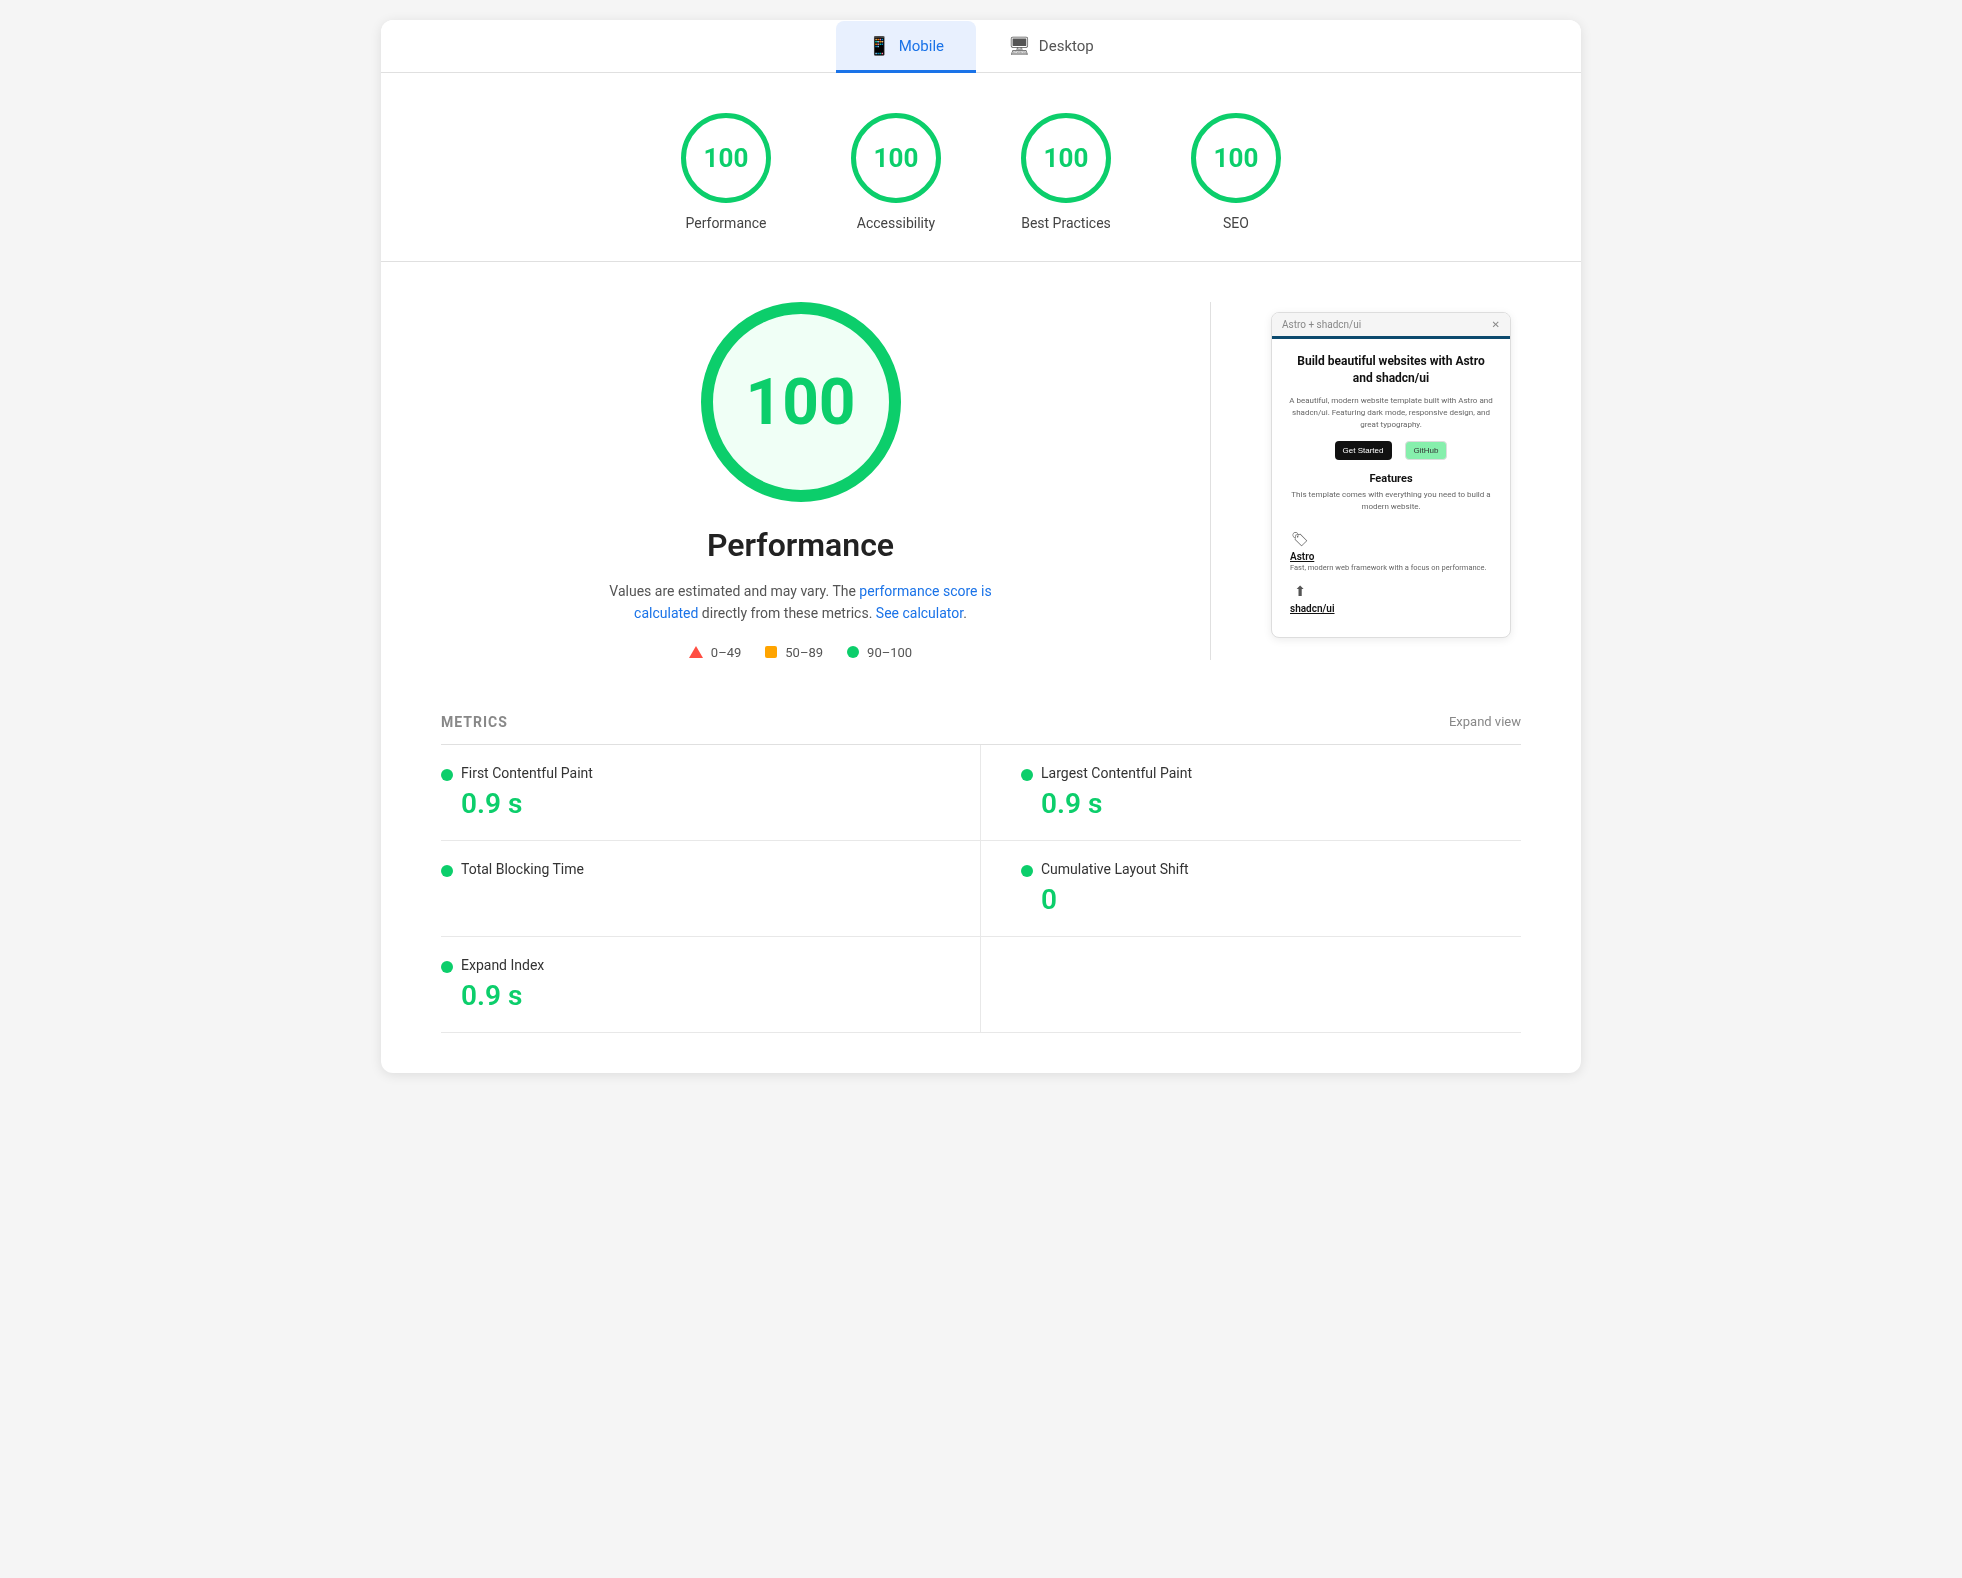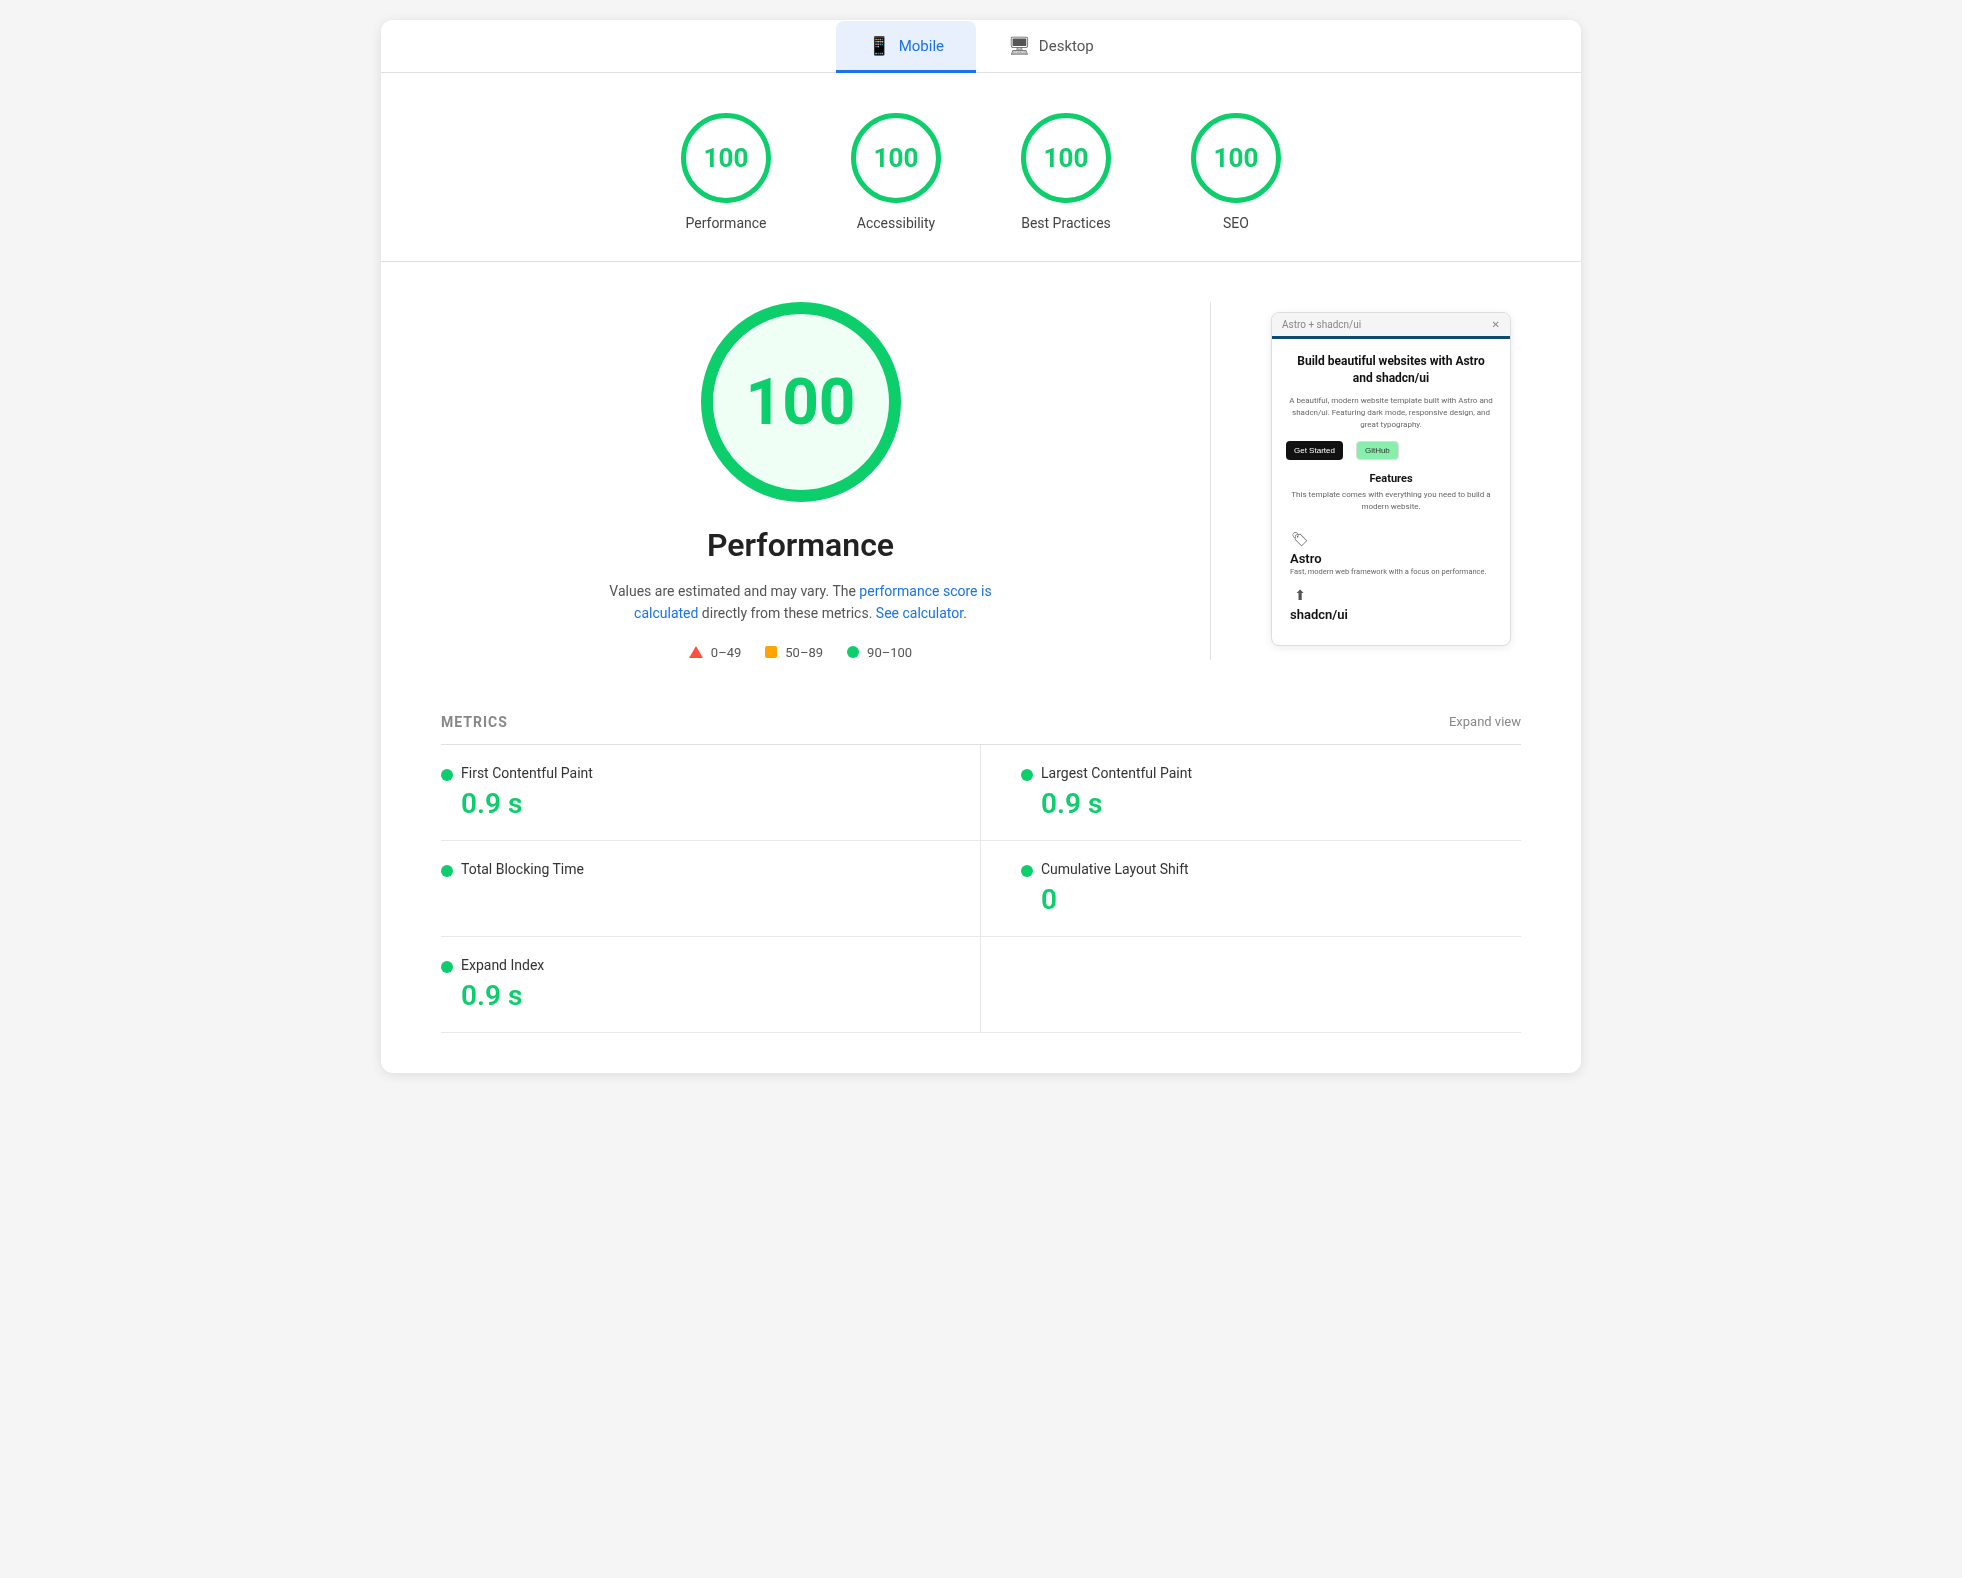--- a/index.html
+++ b/index.html
@@ -203,21 +203,21 @@
     }
     .screenshot-para {
       font-size: 8px;
       color: #666;
       text-align: center;
       line-height: 1.5;
       margin-bottom: 10px;
     }
     .screenshot-buttons {
       display: flex;
-      justify-content: flex-start;
+      justify-content: center;
       gap: 13px;
       margin-bottom: 12px;
     }
     .btn-get-started {
       background: #111;
       color: #fff;
       border: none;
       border-radius: 4px;
       padding: 4px 8px;
       font-size: 8px;
@@ -257,24 +257,25 @@
       width: 20px;
       height: 20px;
       display: flex;
       align-items: center;
       justify-content: center;
       margin-bottom: 2px;
       color: #555;
       font-size: 14px;
     }
     .feature-name {
-      font-size: 13px;
+      font-size: 10px;
       font-weight: 600;
       color: #111;
       margin-bottom: 1px;
+      text-decoration: underline;
     }
     .feature-desc {
       font-size: 7.5px;
       color: #666;
       line-height: 1.4;
     }
     
     .metrics-section {
       padding: 0 60px 40px;
     }

